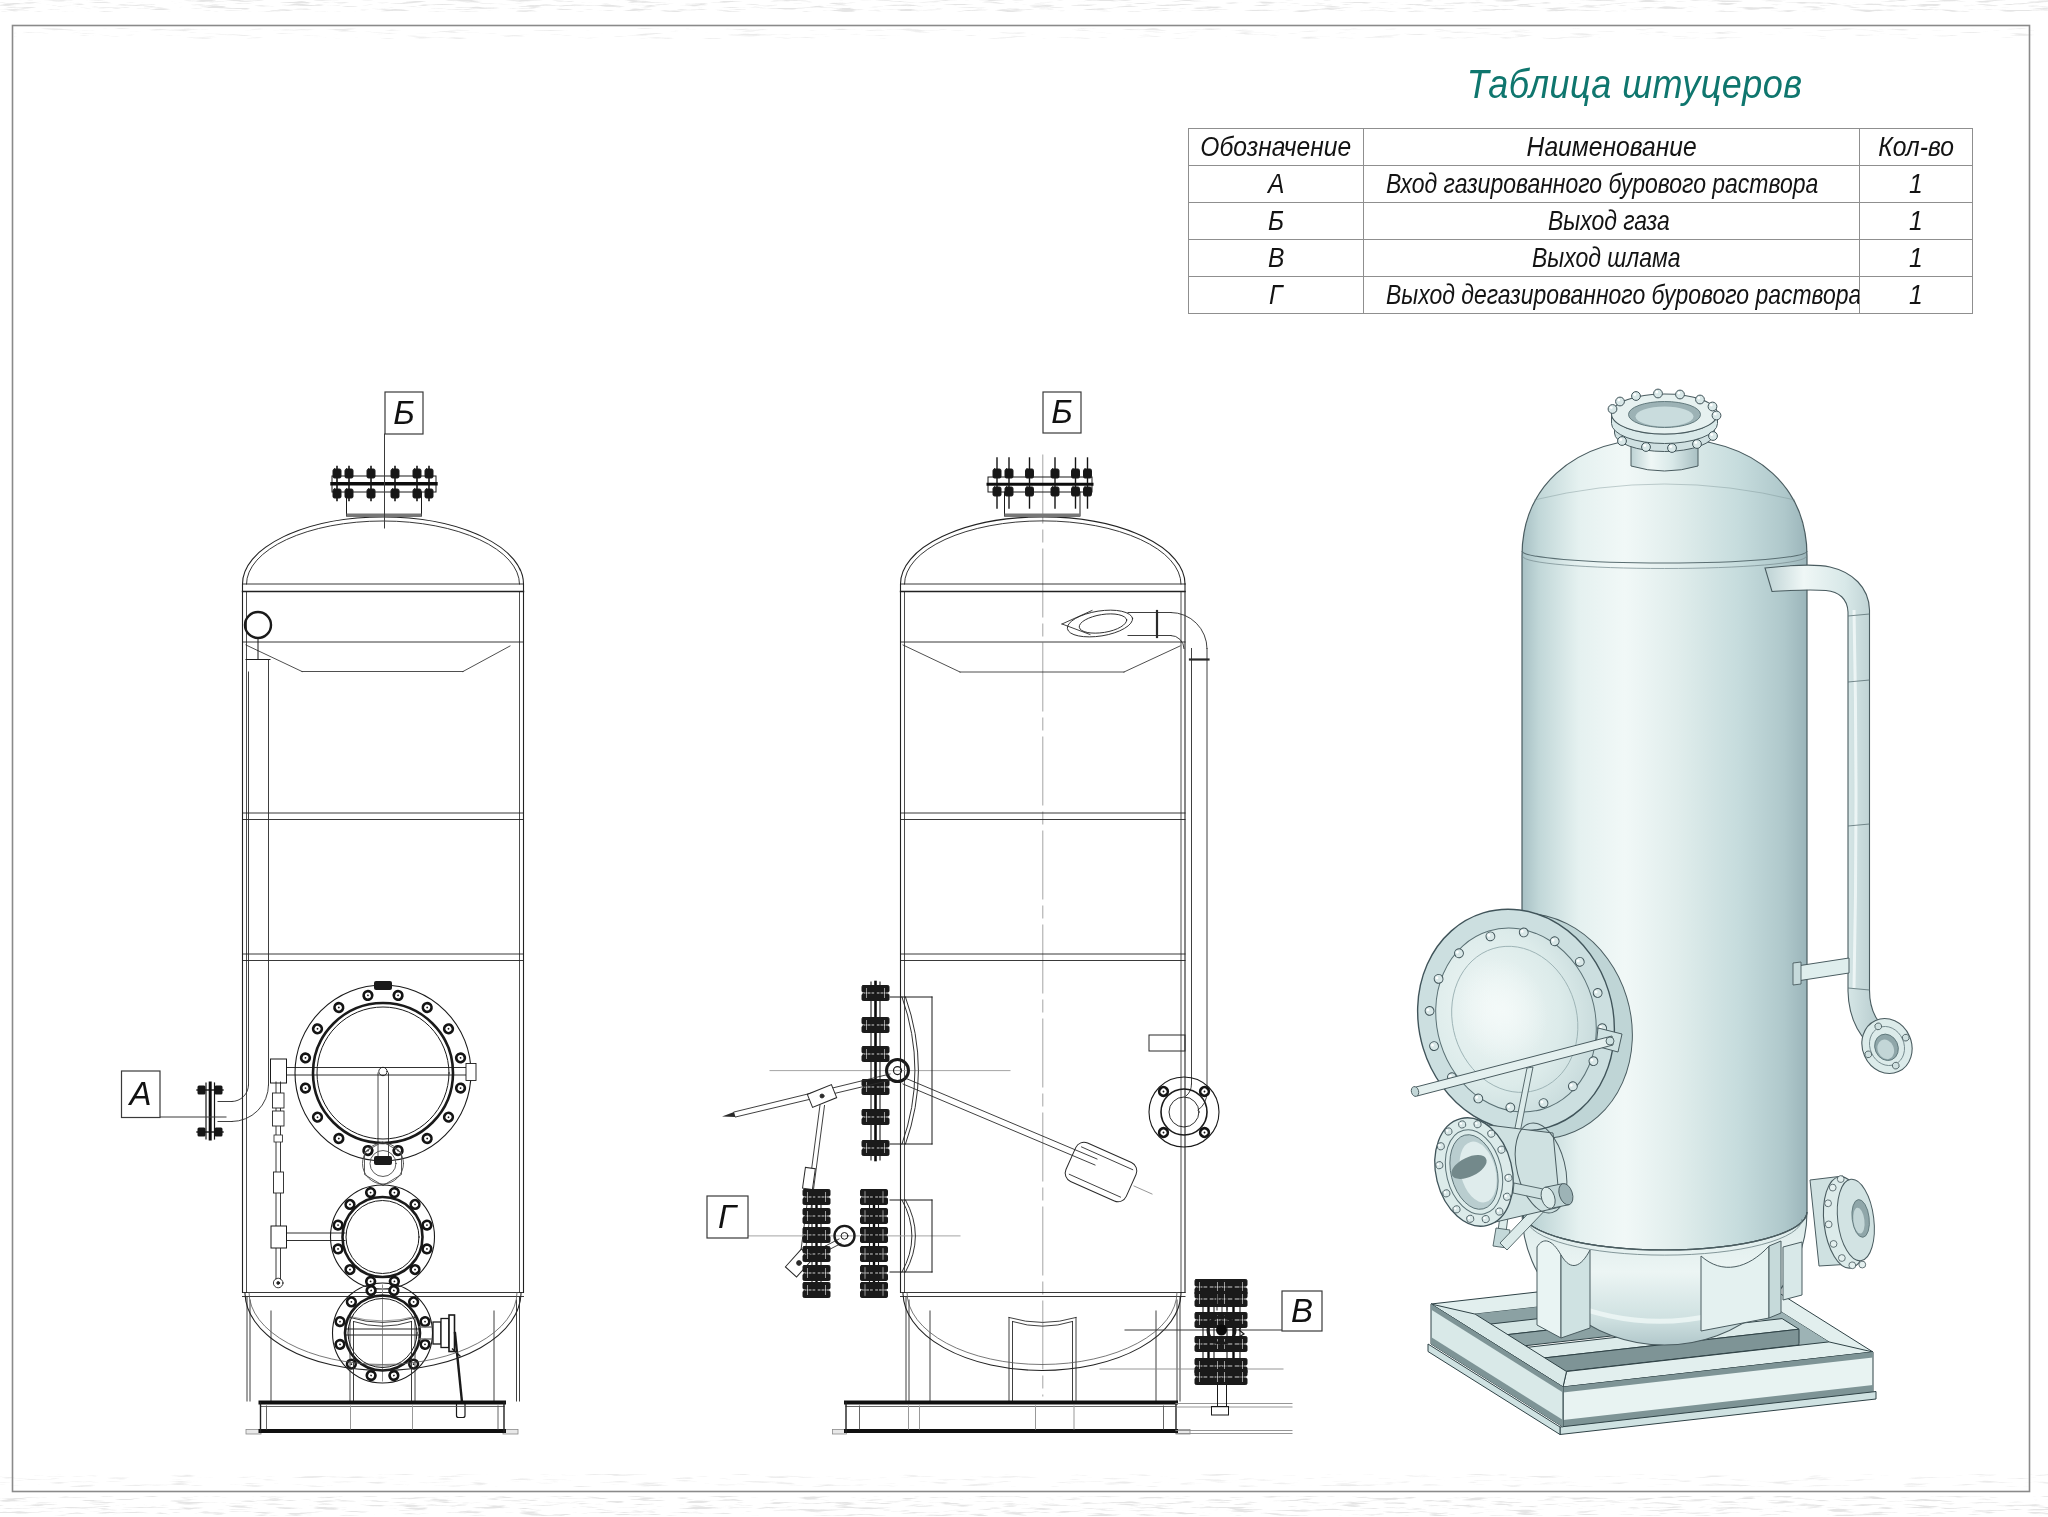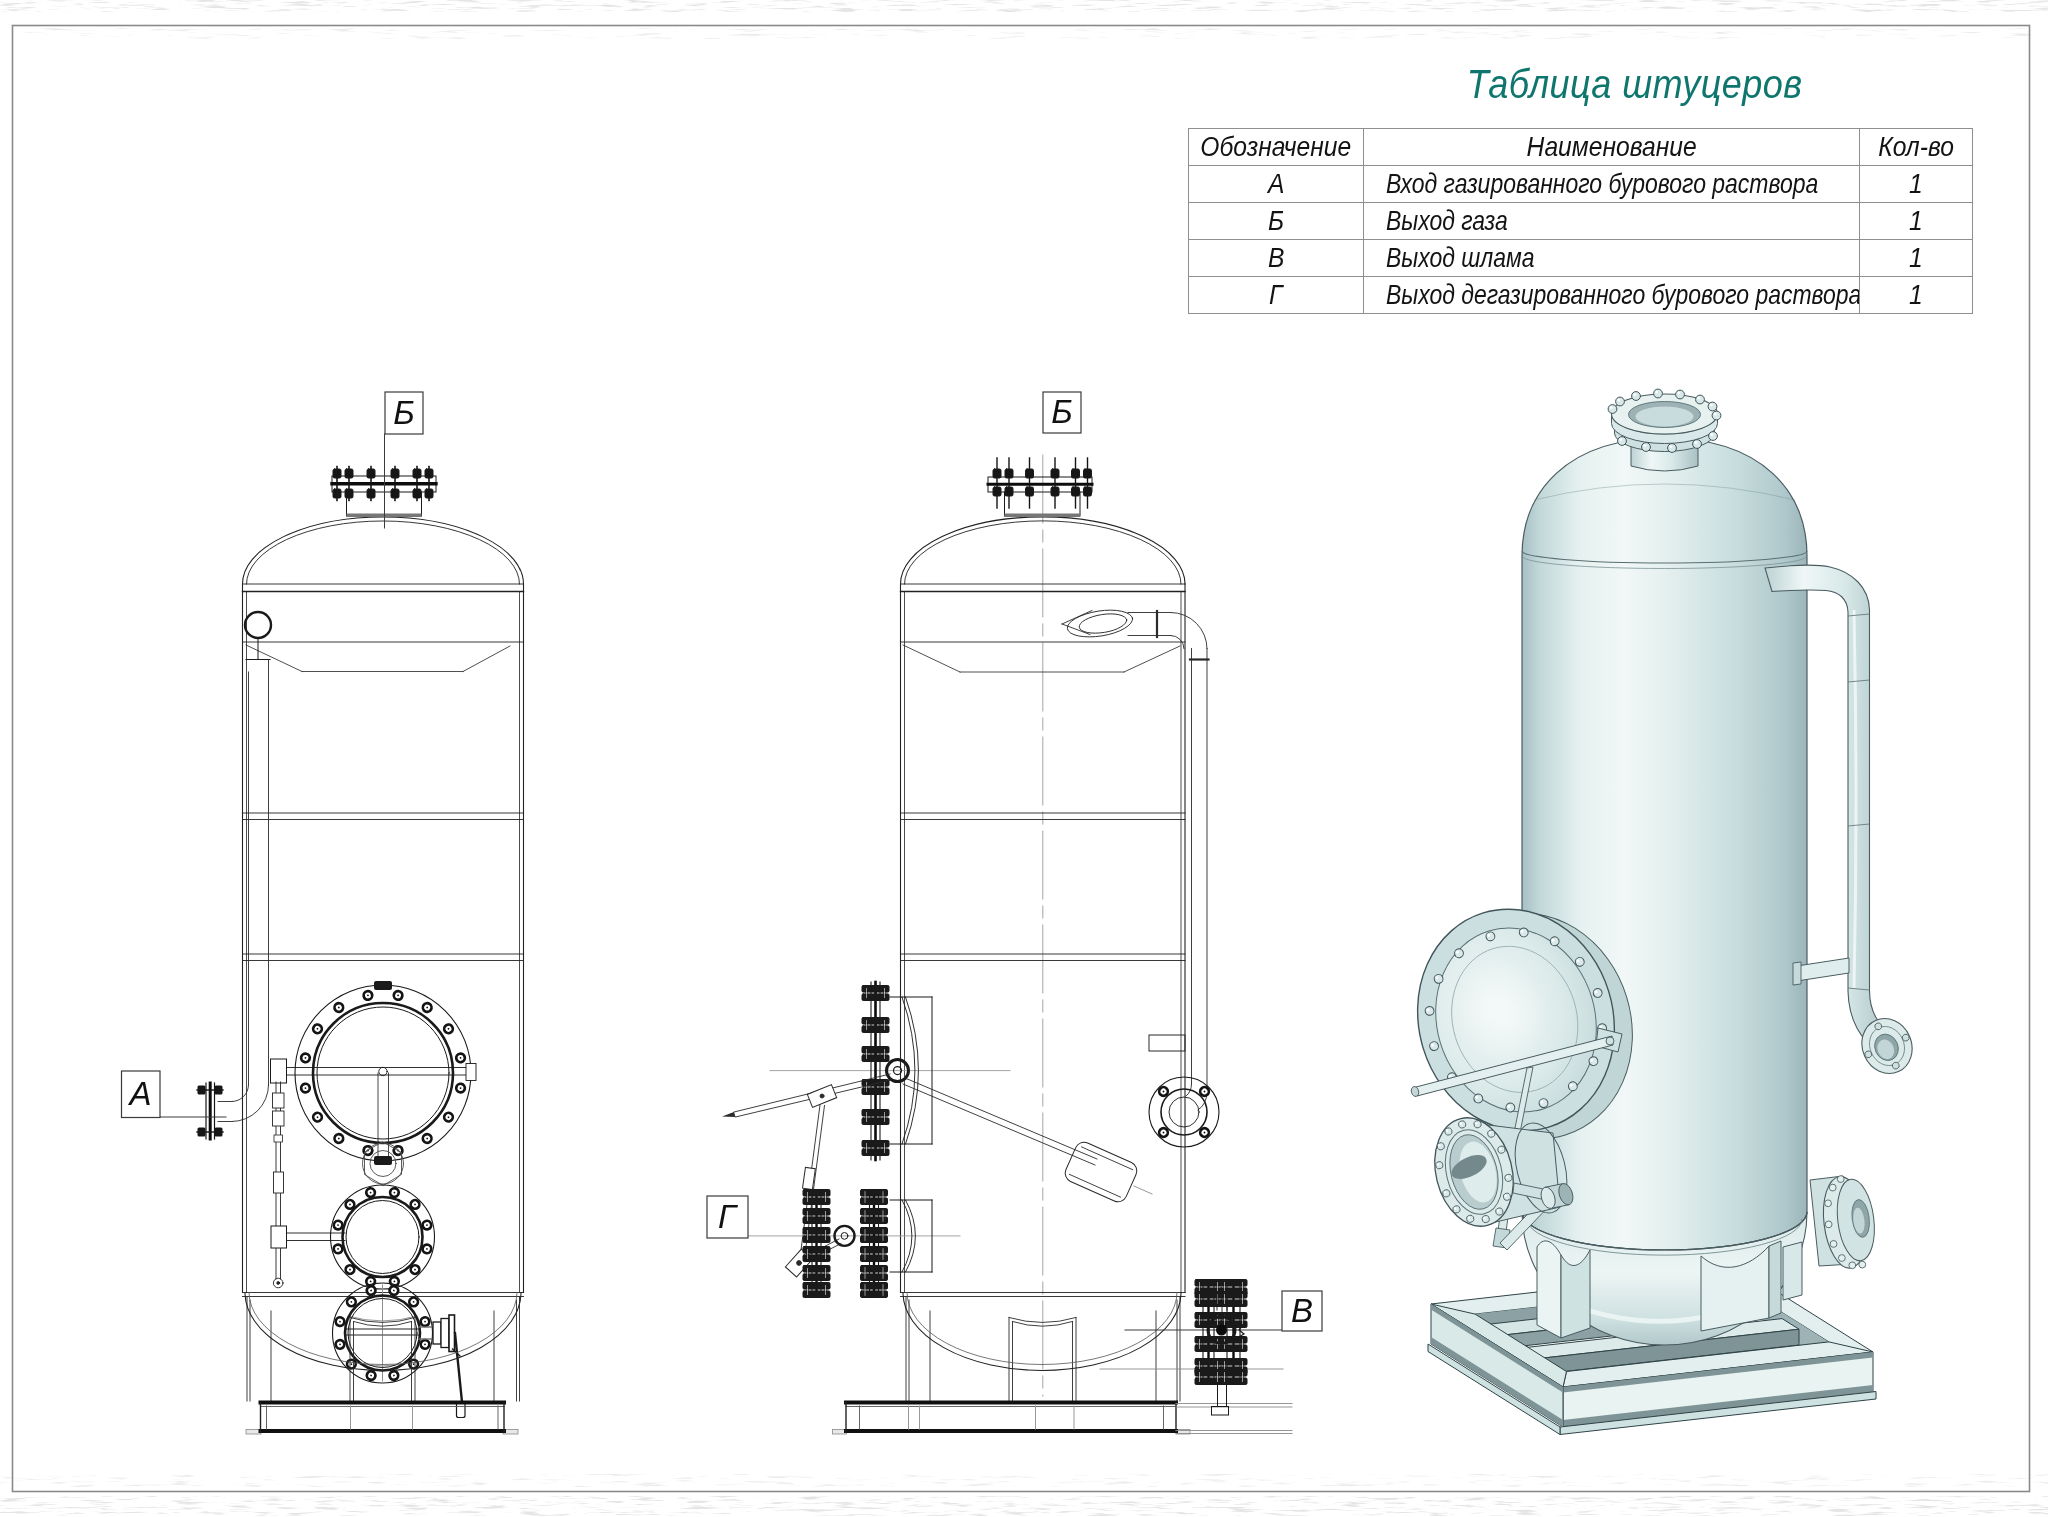--- a/index.html
+++ b/index.html
@@ -5,21 +5,21 @@
   html,body{margin:0;padding:0;background:#fff;}
   #page{position:relative;width:2048px;height:1517px;background:#ffffff;overflow:hidden;
         font-family:"Liberation Sans",sans-serif;}
   svg{position:absolute;left:0;top:0;}
   .tbl-title{position:absolute;left:1243px;top:62px;width:784px;text-align:center;
      font-style:italic;font-size:40px;color:#0f766e;letter-spacing:0.5px;}
   .nozzle-table{position:absolute;left:1188px;top:128px;width:785px;border-collapse:collapse;table-layout:fixed;}
   .nozzle-table td{border:1px solid #8f8f8f;height:36px;font-style:italic;font-size:28px;
      color:#131313;padding:0;vertical-align:middle;overflow:hidden;white-space:nowrap;}
   .nozzle-table td.c{text-align:center;}
-  .nozzle-table td.l{text-align:left;padding-left:22px;}
+  .nozzle-table td.l{text-align:center;padding-left:22px;}
   .nozzle-table td span{display:inline-block;transform:scaleX(0.88);}
   .nozzle-table td.l span{transform-origin:left center;transform:scaleX(0.82);}
   .nozzle-table td.c span{transform-origin:center center;}
   .tbl-title span{display:inline-block;transform:scaleX(0.9);transform-origin:center center;}
 </style>
 </head>
 <body>
 
 <div id="page">
 

